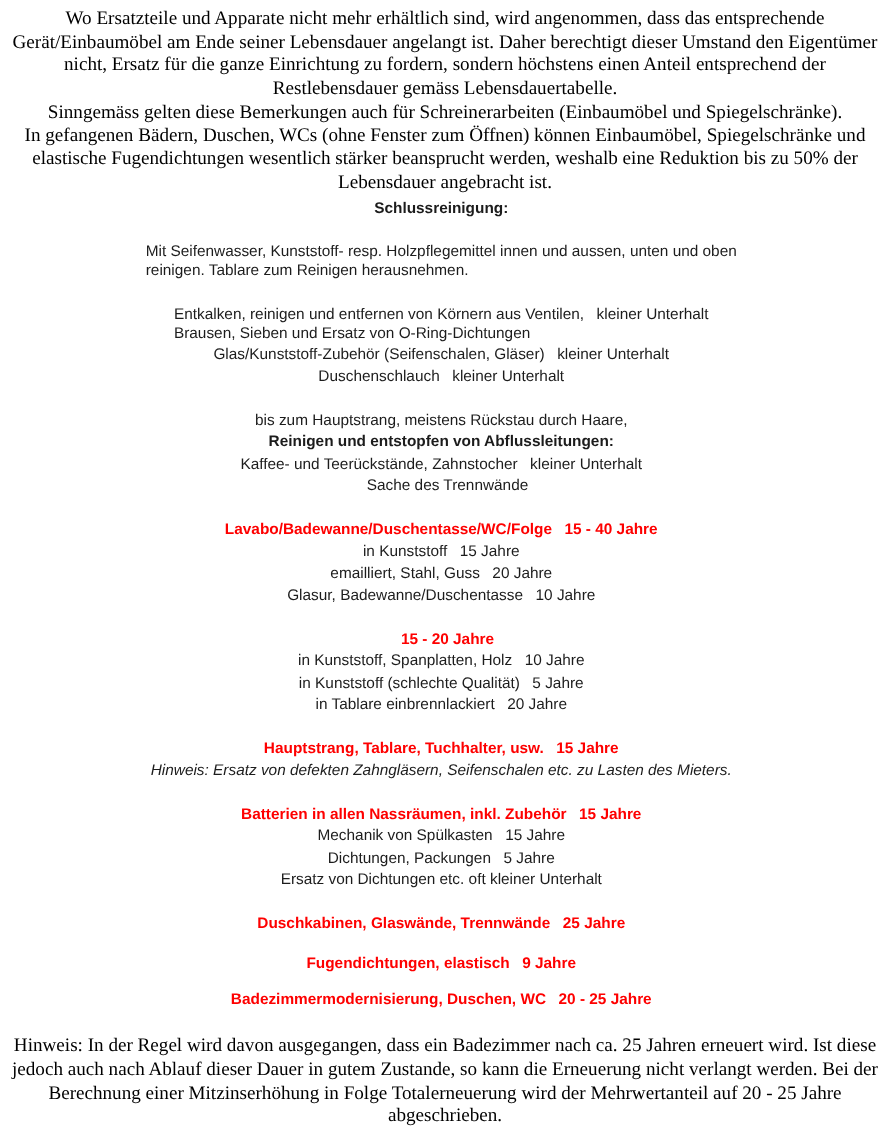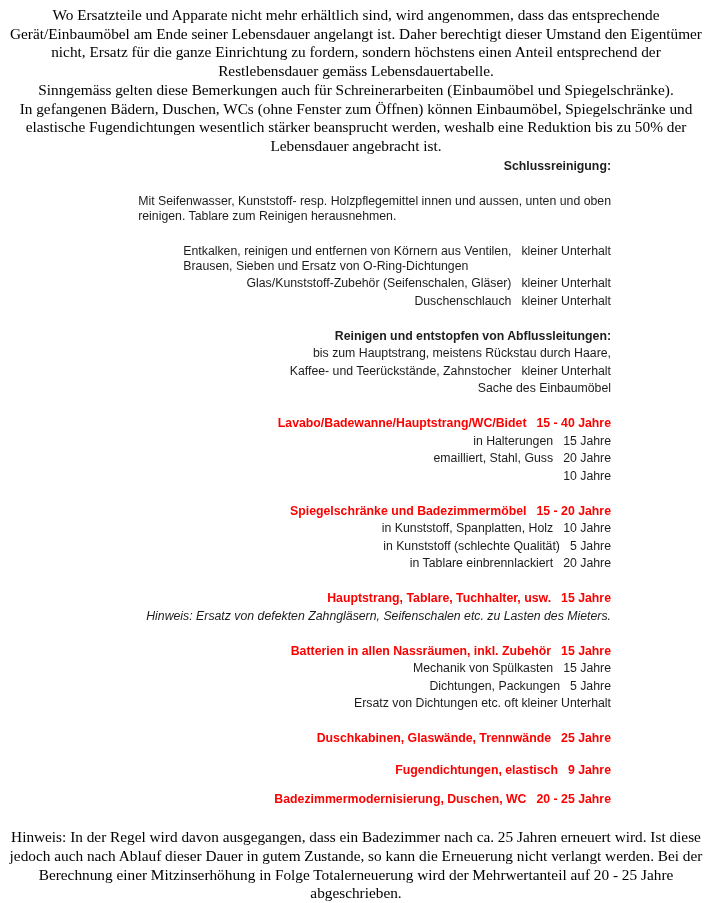--- a/index.html
+++ b/index.html
@@ -42,21 +42,21 @@
     color: #1c1c1c;
     margin-top: 3px;
   }
   .group { margin-top: 20px; }
   .group:nth-child(1) { margin-top: 0; }
   .group:nth-child(3) { }
   .group:nth-child(10) { margin-top: 17px; }
   .group:nth-child(11) { margin-top: 14px; }
   .row {
     display: flex;
-    justify-content: flex-end;
+    justify-content: center;
     align-items: flex-start;
     line-height: 15px;
     margin-bottom: 2.5px;
   }
   .row .label {
     white-space: pre-line;
     text-align: left;
   }
   .row .value {
     white-space: nowrap;
@@ -112,54 +112,54 @@
         <div class="row style-normal">
           <span class="label">Glas/Kunststoff-Zubehör (Seifenschalen, Gläser)</span>
           <span class="value">kleiner Unterhalt</span>
         </div>
         <div class="row style-normal">
           <span class="label">Duschenschlauch</span>
           <span class="value">kleiner Unterhalt</span>
         </div>
       </div>
       <div class="group">
+        <div class="row style-normal">
+          <span class="label">bis zum Hauptstrang, meistens Rückstau durch Haare,</span>
+        </div>
         <div class="row style-bold">
           <span class="label">Reinigen und entstopfen von Abflussleitungen:</span>
         </div>
         <div class="row style-normal">
-          <span class="label">bis zum Hauptstrang, meistens Rückstau durch Haare,</span>
-        </div>
-        <div class="row style-normal">
           <span class="label">Kaffee- und Teerückstände, Zahnstocher</span>
           <span class="value">kleiner Unterhalt</span>
         </div>
         <div class="row style-normal">
-          <span class="value">Sache des Einbaumöbel</span>
-        </div>
-      </div>
-      <div class="group">
-        <div class="row style-red">
-          <span class="label">Lavabo/Badewanne/Hauptstrang/WC/Bidet</span>
+          <span class="value">Sache des Trennwände</span>
+        </div>
+      </div>
+      <div class="group">
+        <div class="row style-red">
+          <span class="label">Lavabo/Badewanne/Duschentasse/WC/Folge</span>
           <span class="value">15 - 40 Jahre</span>
         </div>
         <div class="row style-normal">
-          <span class="label">in Halterungen</span>
+          <span class="label">in Kunststoff</span>
           <span class="value">15 Jahre</span>
         </div>
         <div class="row style-normal">
           <span class="label">emailliert, Stahl, Guss</span>
           <span class="value">20 Jahre</span>
         </div>
         <div class="row style-normal">
+          <span class="label">Glasur, Badewanne/Duschentasse</span>
           <span class="value">10 Jahre</span>
         </div>
       </div>
       <div class="group">
         <div class="row style-red">
-          <span class="label">Spiegelschränke und Badezimmermöbel</span>
           <span class="value">15 - 20 Jahre</span>
         </div>
         <div class="row style-normal">
           <span class="label">in Kunststoff, Spanplatten, Holz</span>
           <span class="value">10 Jahre</span>
         </div>
         <div class="row style-normal">
           <span class="label">in Kunststoff (schlechte Qualität)</span>
           <span class="value">5 Jahre</span>
         </div>

